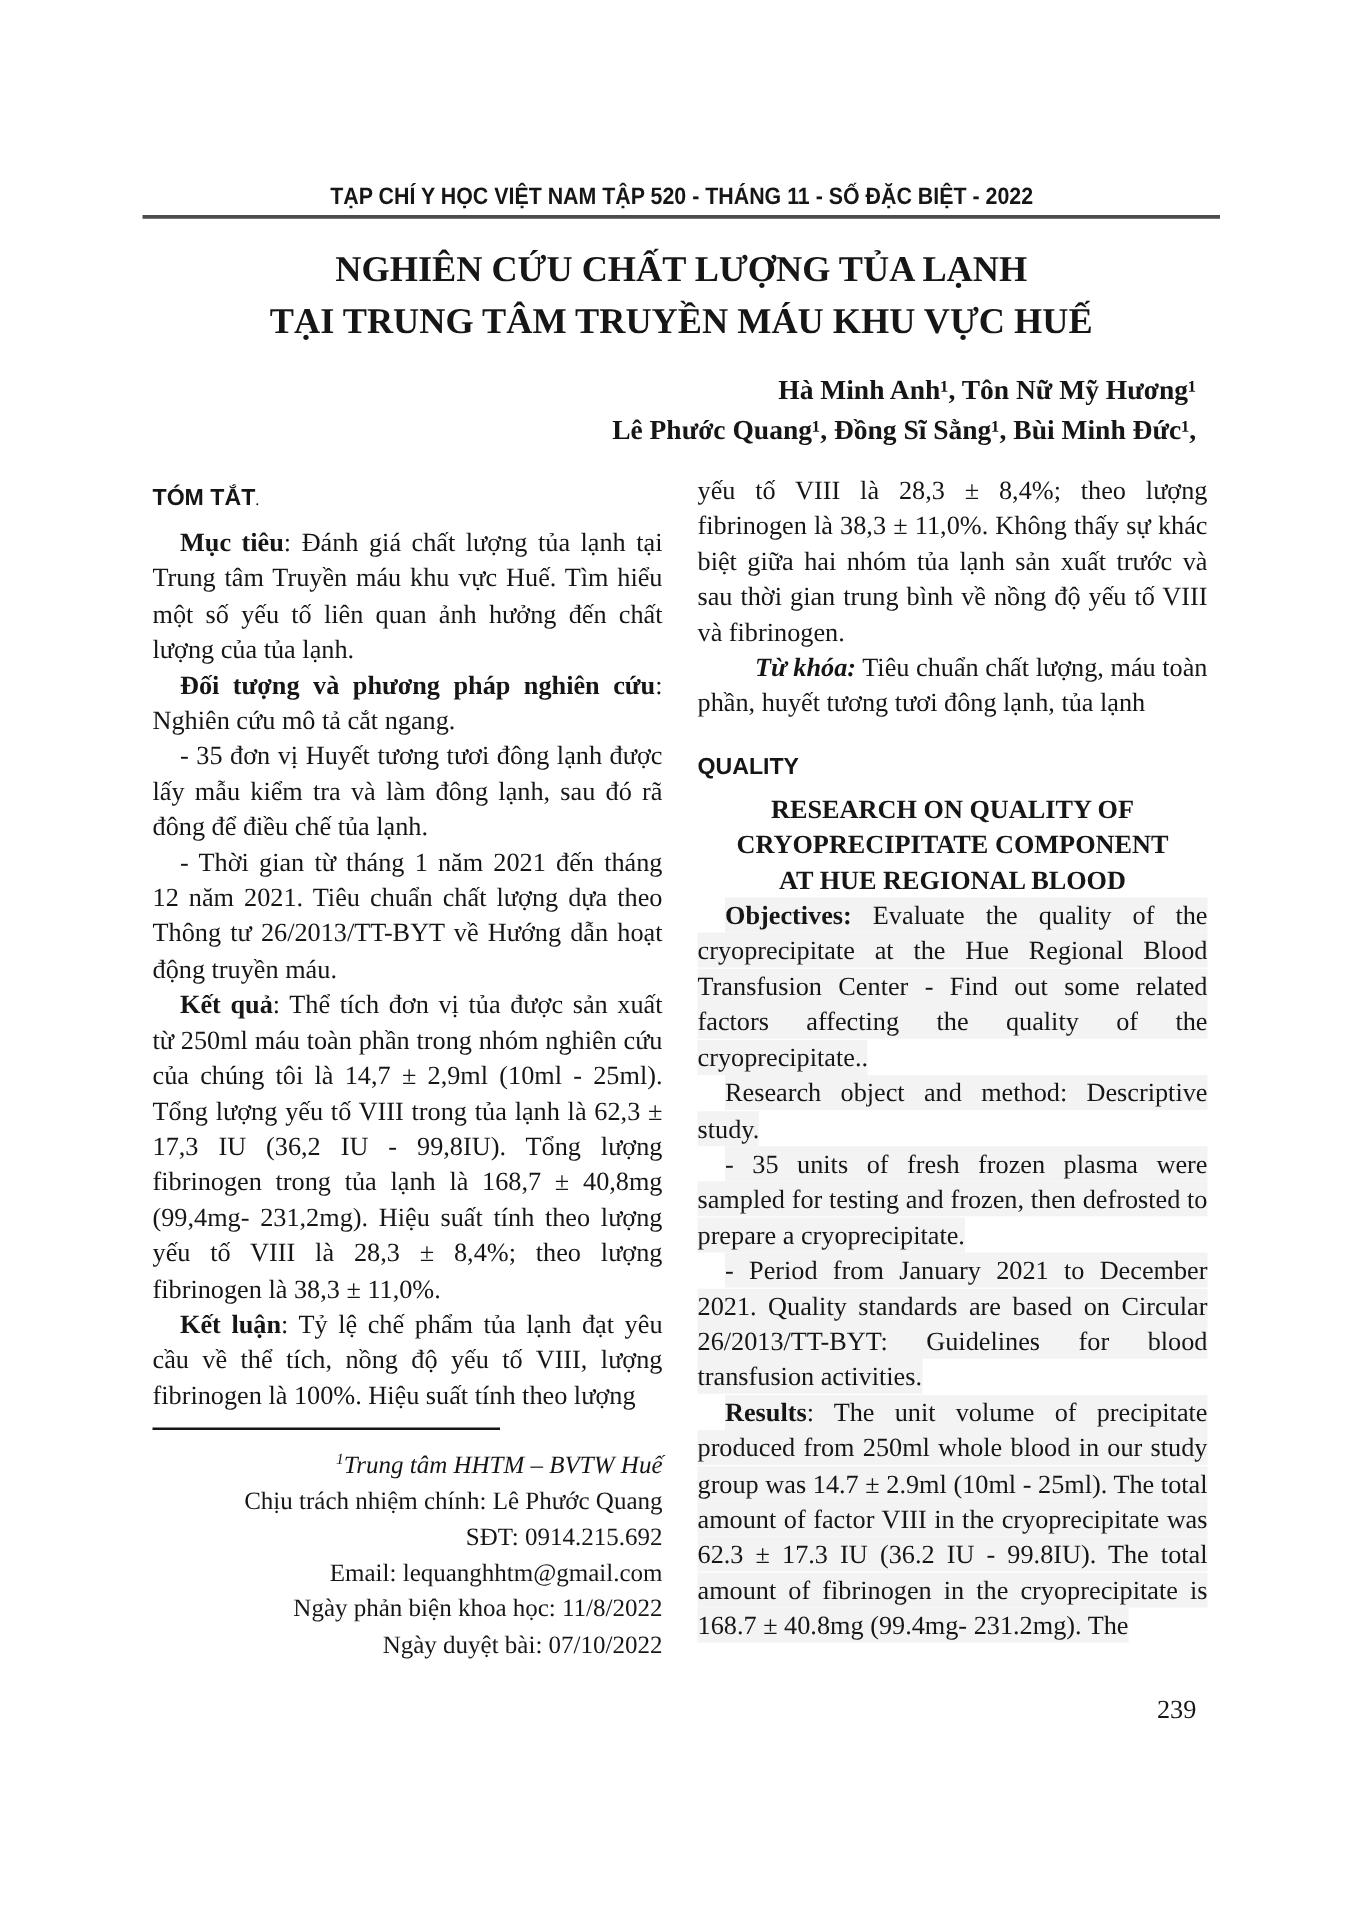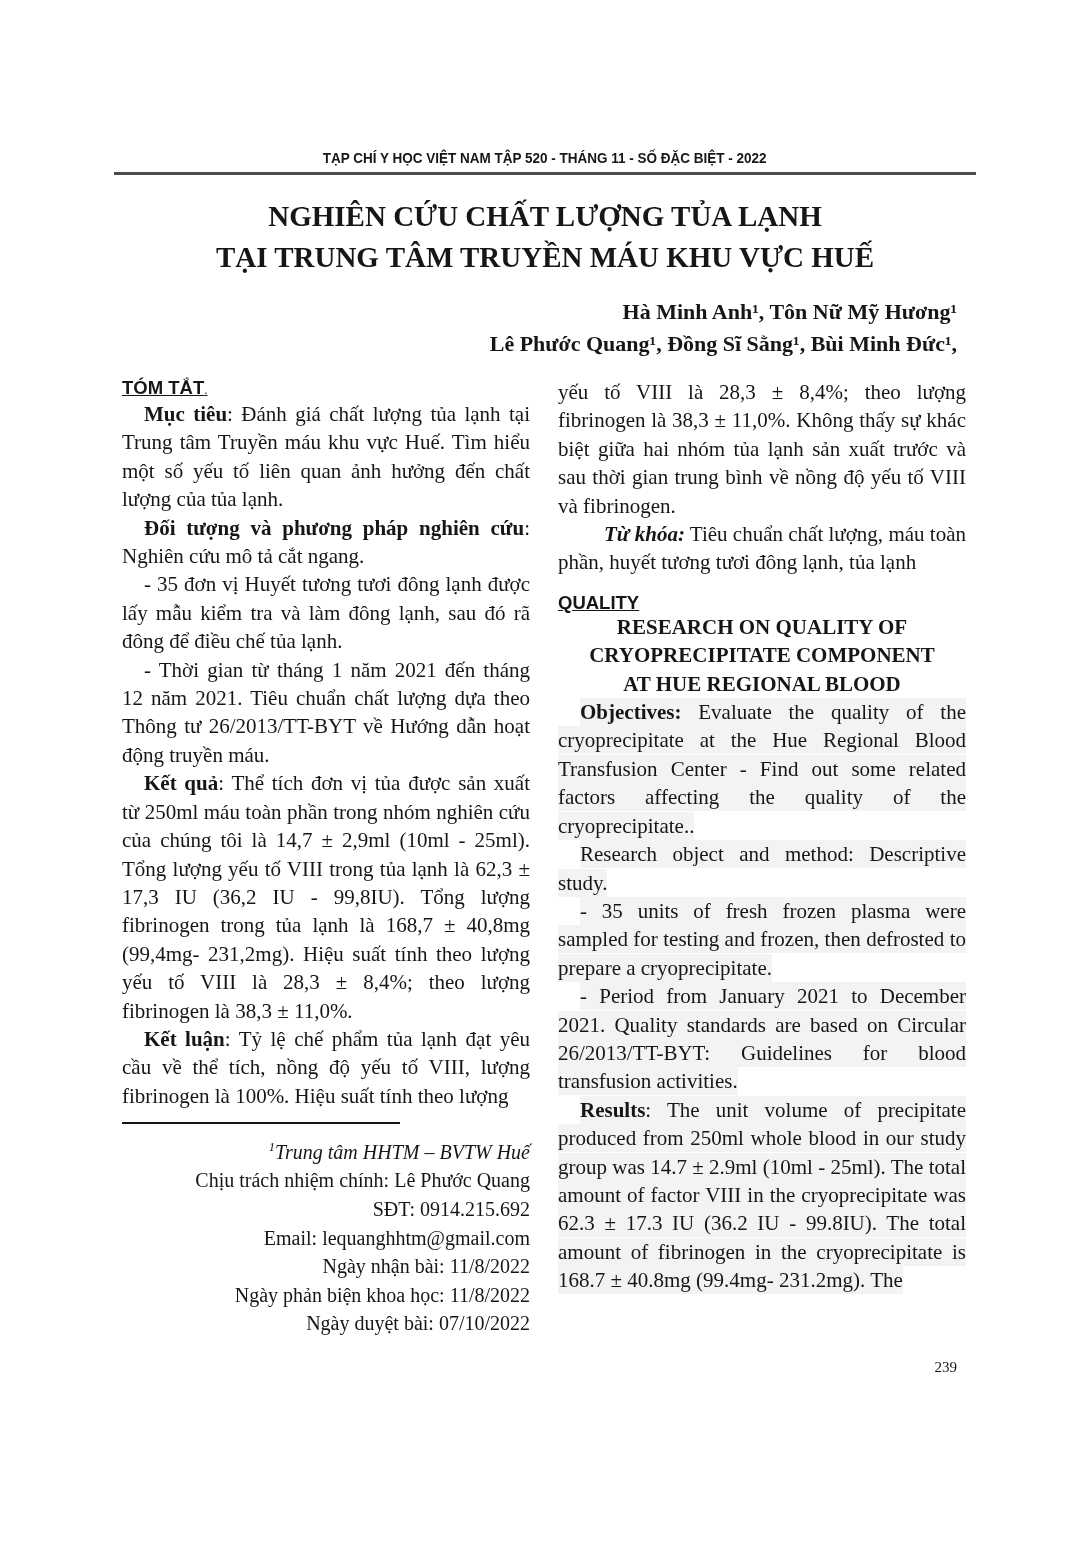--- a/index.html
+++ b/index.html
@@ -3,21 +3,21 @@
 <meta charset="utf-8">
 <style>
   * { margin:0; padding:0; box-sizing:border-box; }
   html, body { background:#ffffff; }
   body { width:1090px; height:1541px; position:relative; font-family:"Liberation Serif","DejaVu Serif",serif; color:#161616; }
 
   .page { position:absolute; inset:0; width:1090px; height:1541px; background:#ffffff; overflow:hidden; }
 
   
   .journal-header { position:absolute; top:147px; left:0; width:100%; text-align:center;
-    font-family:"Liberation Sans","DejaVu Sans",sans-serif; font-weight:700; font-size:15px; line-height:22px; }
+    font-family:"Liberation Sans","DejaVu Sans",sans-serif; font-weight:700; font-size:19px; line-height:22px; }
   .journal-header-inner { display:inline-block; transform:scaleX(0.9); transform-origin:center; white-space:nowrap; }
   .header-rule { position:absolute; top:172px; left:114px; width:862px; height:3px; background:#4c4c4c; }
 
   
   .article-title { position:absolute; top:196px; left:0; width:100%; text-align:center;
     font-weight:700; font-size:29px; line-height:41px; }
 
   
   .authors { position:absolute; top:296px; left:122px; width:835px; text-align:right;
     font-weight:700; font-size:22px; line-height:32px; }
@@ -25,37 +25,37 @@
   
   .columns { position:absolute; top:378px; left:122px; width:844px; display:flex; gap:28px; }
   .col { width:408px; font-size:21px; line-height:28.4px; text-align:justify; }
   .col p { margin:0; }
   .para { text-indent:22px; }
   .noindent { text-indent:0; }
   .lead { font-weight:700; }
   .bi { font-weight:700; font-style:italic;margin-left:24px; }
 
   .col-heading { font-family:"Liberation Sans","DejaVu Sans",sans-serif; font-weight:700;
-    font-size:18.5px; line-height:20px; text-align:left; text-indent:0;text-decoration:underline; }
+    font-size:18.5px; line-height:40px; text-align:left; text-indent:0; }
   .heading-dot { font-size:13px; font-weight:400; font-family:"Liberation Serif",serif; }
 
   .summary-heading { margin-top:16px !important; }
   .en-title-line { font-weight:700; text-align:center; text-indent:0; line-height:28.4px; }
 
   
   .hl { background:#f3f3f4; padding:2px 0; box-decoration-break:clone; -webkit-box-decoration-break:clone; }
 
   
   .footnote-rule { width:278px; height:2px; background:#151515; margin:12px 0 9px 0; }
   .footnote p { font-size:20px; line-height:28.6px; text-align:right; text-indent:0; }
   .affiliation i { font-style:italic; }
   .affiliation sup { font-style:italic; font-size:12.5px; }
 
   .page-number { position:absolute; top:1354px; left:122px; width:835px; text-align:right;
-    font-size:15px; line-height:26px; }
+    font-size:21px; line-height:26px; }
 </style>
 </head>
 <body>
 
 <div class="page">
 
   <div class="journal-header">
     <span class="journal-header-inner">TẠP CHÍ Y HỌC VIỆT NAM TẬP 520 - THÁNG 11 - SỐ ĐẶC BIỆT - 2022</span>
   </div>
   <div class="header-rule"></div>
@@ -81,21 +81,20 @@
       <p class="para"><span>- Thời gian từ tháng 1 năm 2021 đến tháng 12 năm 2021. Tiêu chuẩn chất lượng dựa theo Thông tư 26/2013/TT-BYT về Hướng dẫn hoạt động truyền máu.</span></p>
       <p class="para"><b class="lead">Kết quả</b><span>: Thể tích đơn vị tủa được sản xuất từ 250ml máu toàn phần trong nhóm nghiên cứu của chúng tôi là 14,7 ± 2,9ml (10ml - 25ml). Tổng lượng yếu tố VIII trong tủa lạnh là 62,3 ± 17,3 IU (36,2 IU - 99,8IU). Tổng lượng fibrinogen trong tủa lạnh là 168,7 ± 40,8mg (99,4mg- 231,2mg). Hiệu suất tính theo lượng yếu tố VIII là 28,3 ± 8,4%; theo lượng fibrinogen là 38,3 ± 11,0%.</span></p>
       <p class="para"><b class="lead">Kết luận</b><span>: Tỷ lệ chế phẩm tủa lạnh đạt yêu cầu về thể tích, nồng độ yếu tố VIII, lượng fibrinogen là 100%. Hiệu suất tính theo lượng</span></p>
 
       <div class="footnote">
         <div class="footnote-rule"></div>
         <p class="affiliation"><sup>1</sup><i>Trung tâm HHTM – BVTW Huế</i></p>
         <p>Chịu trách nhiệm chính: Lê Phước Quang</p>
         <p>SĐT: 0914.215.692</p>
         <p>Email: lequanghhtm@gmail.com</p>
-        <p>Ngày nhận bài: 11/8/2022</p>
         <p>Ngày phản biện khoa học: 11/8/2022</p>
         <p>Ngày duyệt bài: 07/10/2022</p>
       </div>
     </div>
 
     <div class="col">
       <p class="para noindent"><span>yếu tố VIII là 28,3 ± 8,4%; theo lượng fibrinogen là 38,3 ± 11,0%. Không thấy sự khác biệt giữa hai nhóm tủa lạnh sản xuất trước và sau thời gian trung bình về nồng độ yếu tố VIII và fibrinogen.</span></p>
       <p class="para"><b class="bi">Từ khóa:</b><span> Tiêu chuẩn chất lượng, máu toàn phần, huyết tương tươi đông lạnh, tủa lạnh</span></p>
 
       <p class="col-heading summary-heading">QUALITY</p>

